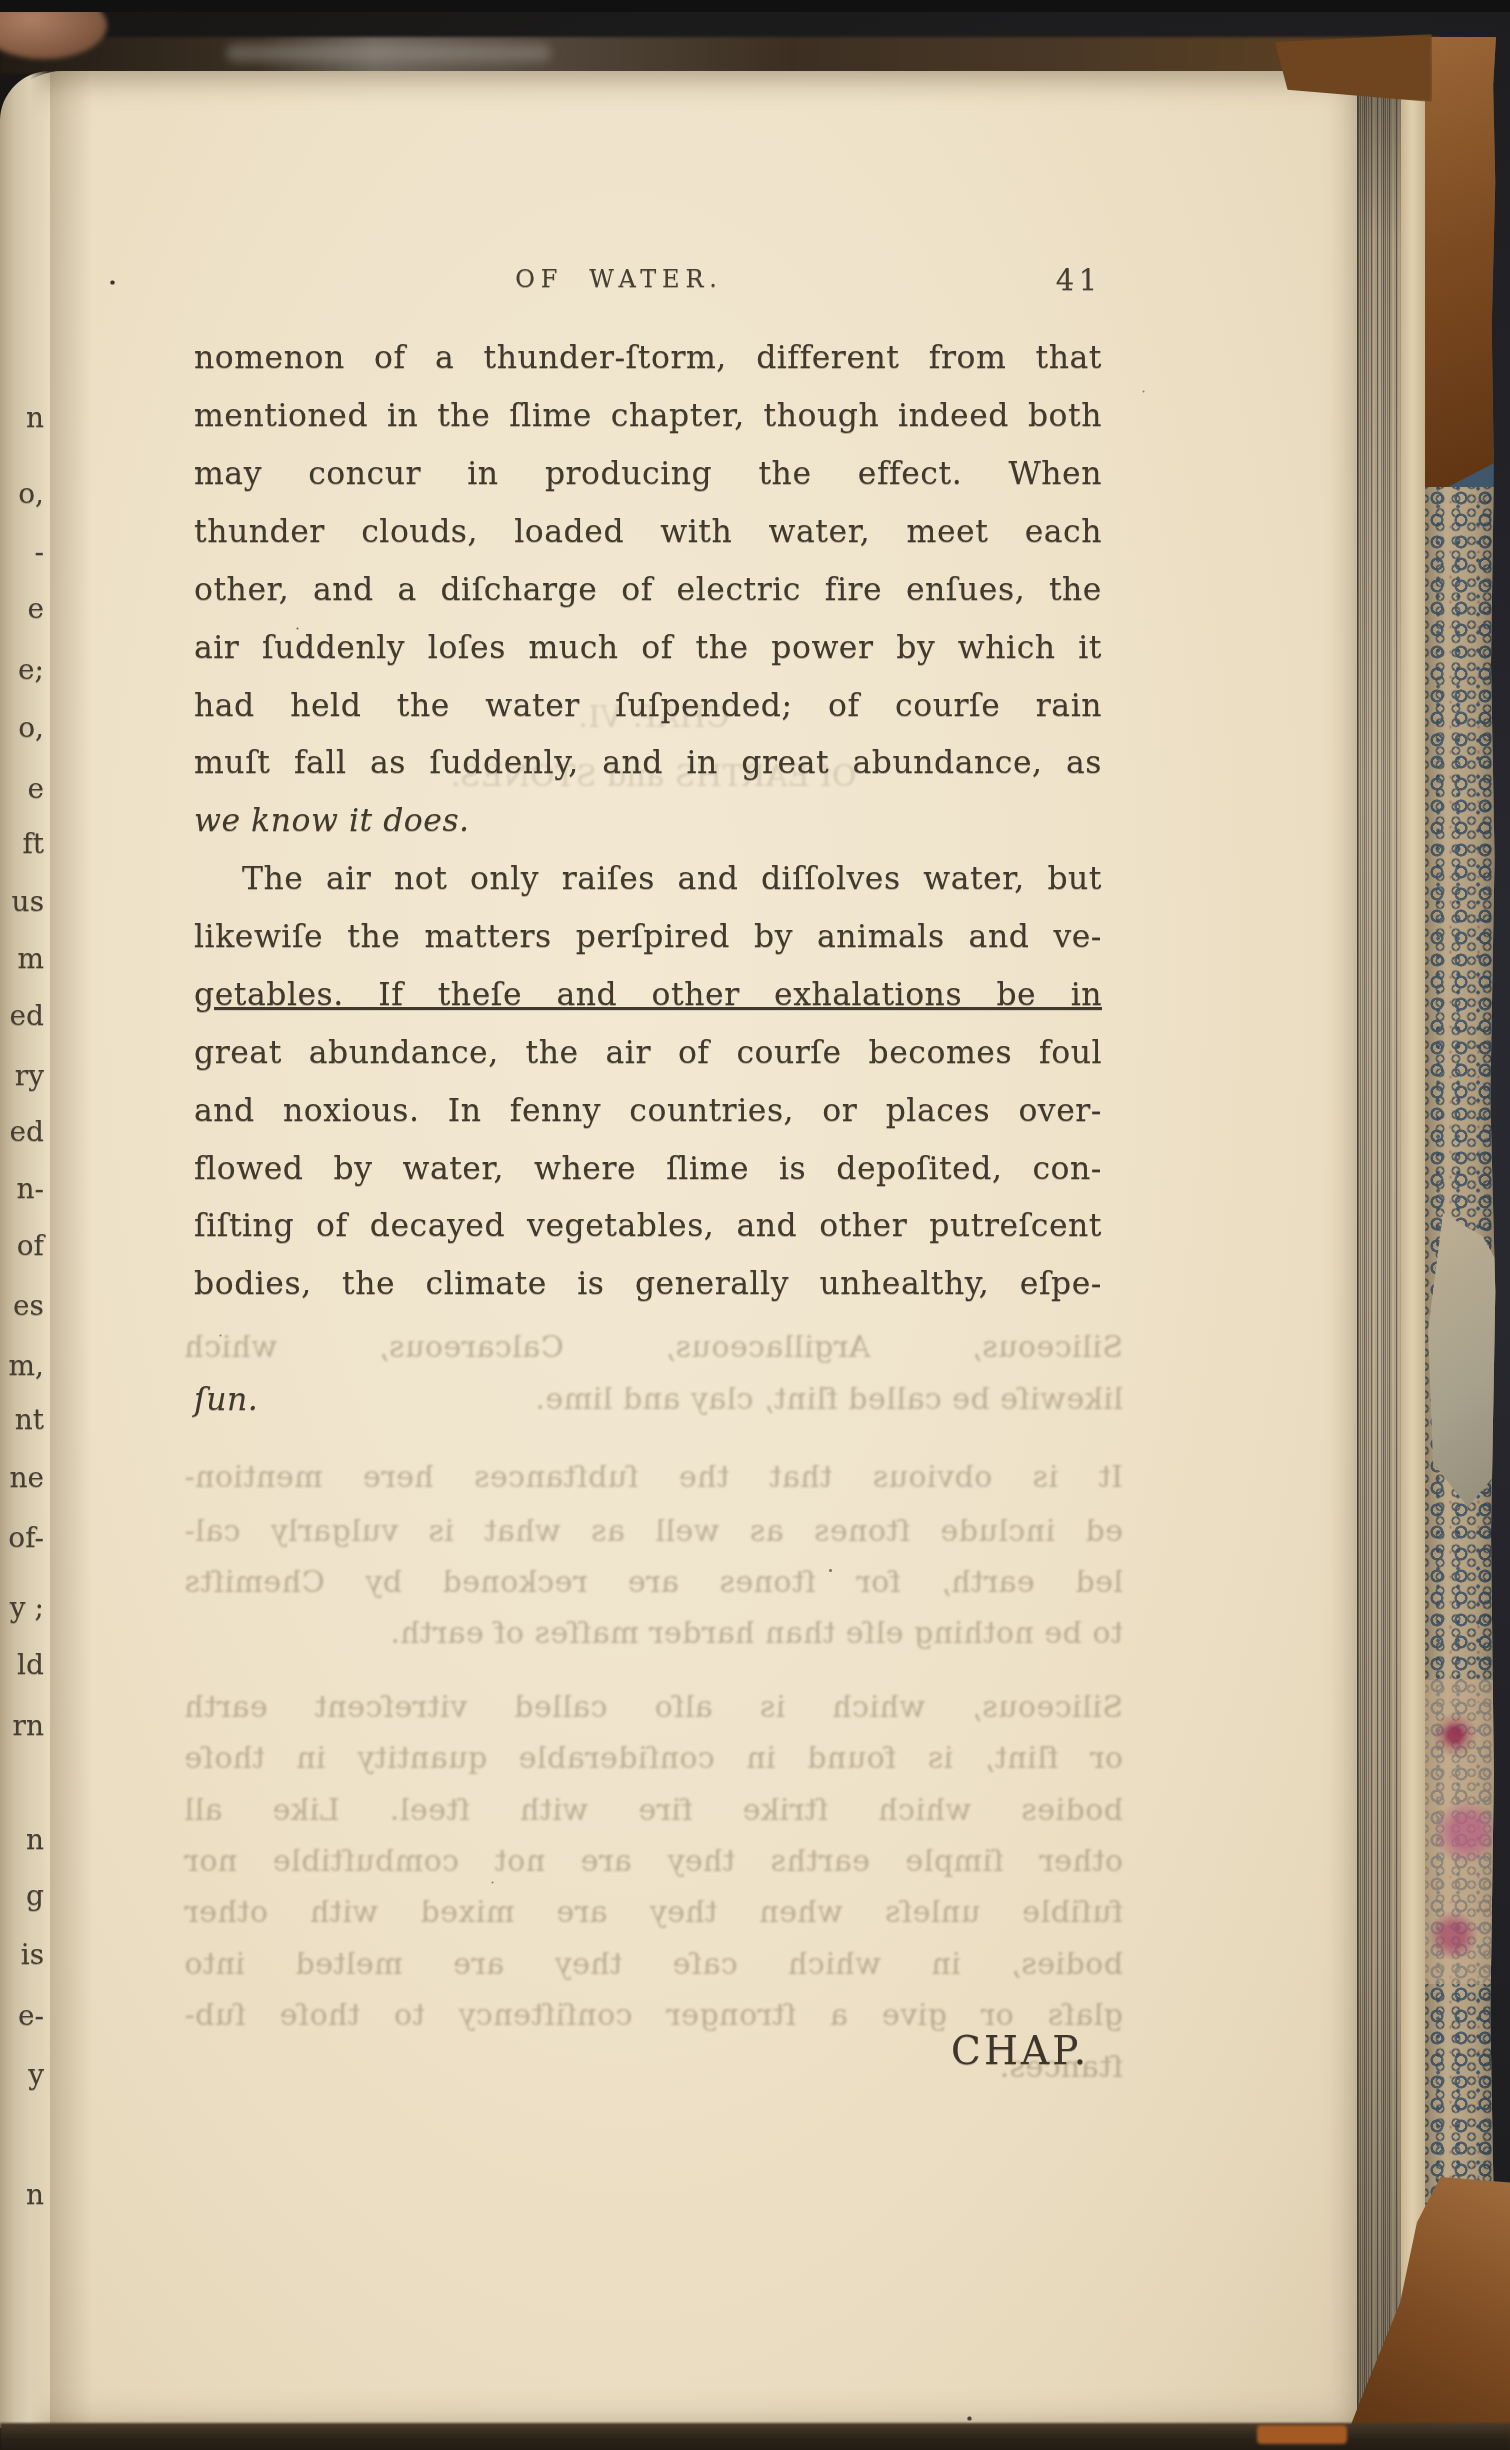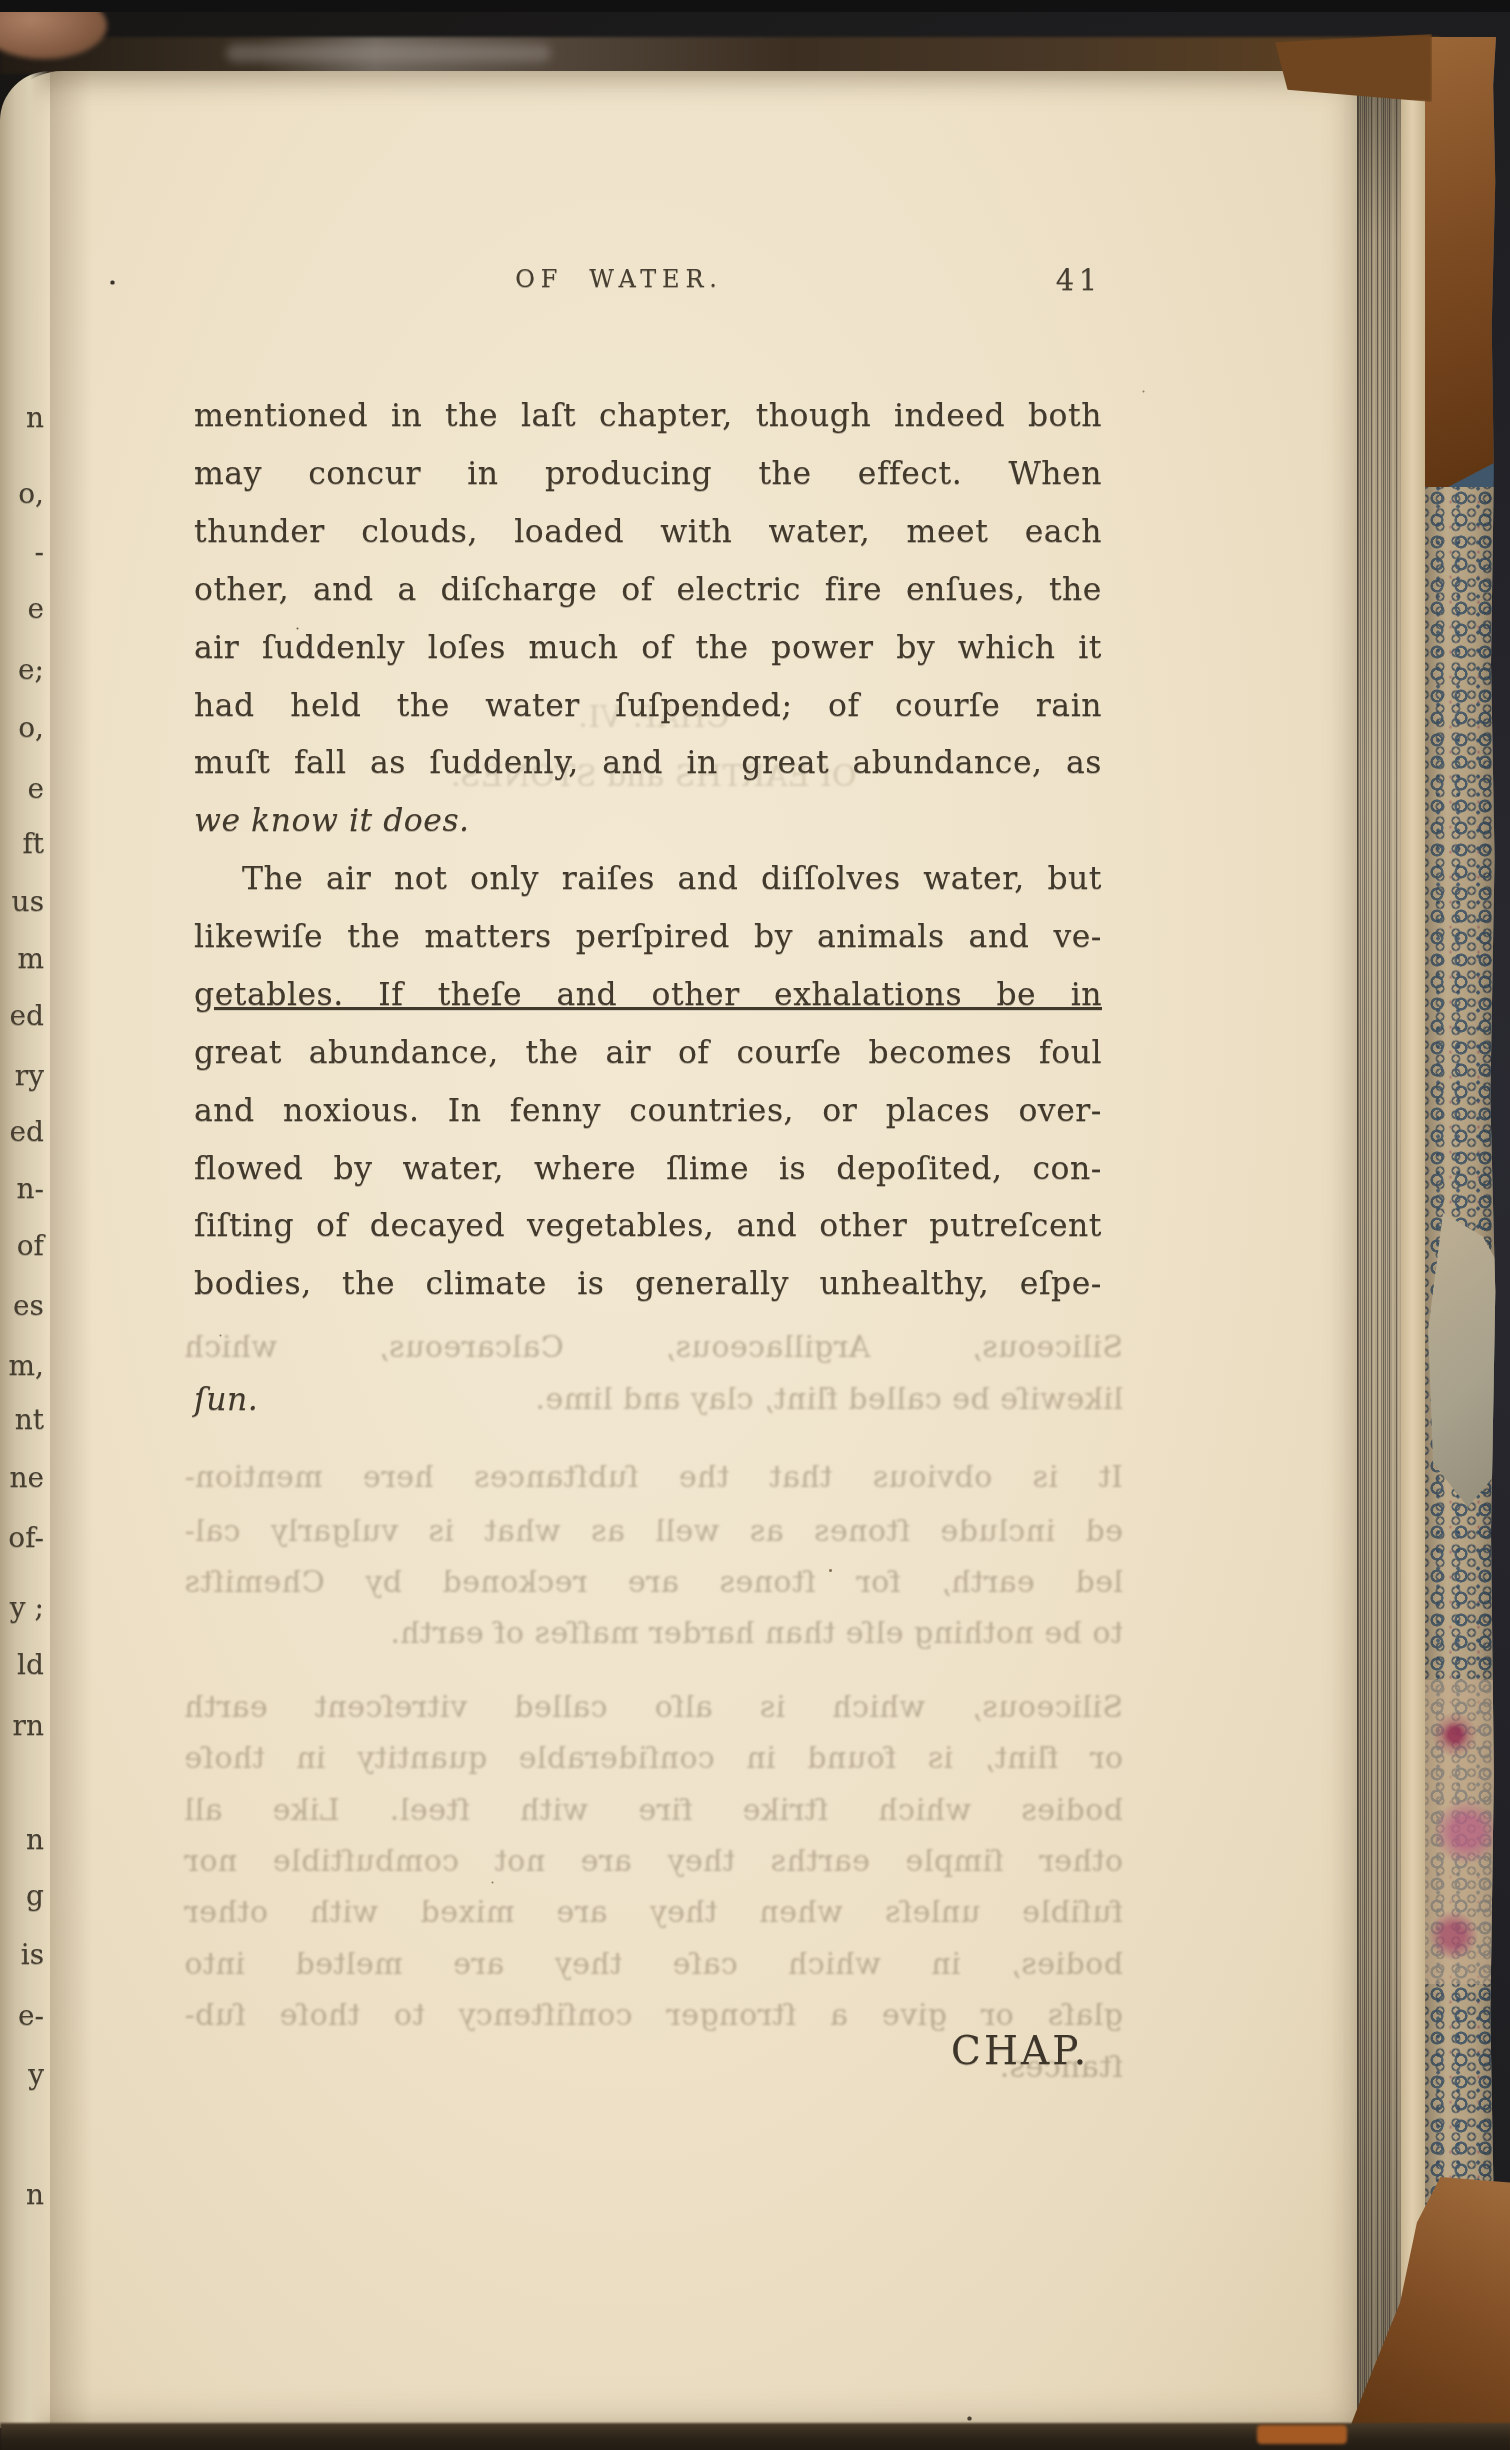--- a/index.html
+++ b/index.html
@@ -210,21 +210,22 @@
       <div class="bleedline" style="top: 1832px;">other ſimple earths they are not combuſtible nor</div>
       <div class="bleedline" style="top: 1883px;">fuſible unleſs when they are mixed with other</div>
       <div class="bleedline" style="top: 1935px;">bodies, in which caſe they are melted into</div>
       <div class="bleedline" style="top: 1986px;">glaſs or give a ſtronger conſiſtency to thoſe ſub-</div>
       <div class="bleedline nojust" style="top: 2038px;">ſtances.</div>
       <div class="bleedline center" style="top: 688px;">CHAP. VI.</div>
       <div class="bleedline center" style="top: 747px;">Of EARTHS and STONES.</div>
     </div>
 
   <div class="text-block" id="textblock">
-      <div class="bodyline" style="top: 385px;">mentioned in the laſt chapter, though indeed both</div>
+      <div class="bodyline" style="top: 327px;">nomenon of a thunder-ſtorm, different from that</div>
+      <div class="bodyline" style="top: 385px;">mentioned in the ſlime chapter, though indeed both</div>
       <div class="bodyline" style="top: 443px;">may concur in producing the effect.  When</div>
       <div class="bodyline" style="top: 501px;">thunder clouds, loaded with water, meet each</div>
       <div class="bodyline" style="top: 559px;">other, and a diſcharge of electric fire enſues, the</div>
       <div class="bodyline" style="top: 617px;">air ſuddenly loſes much of the power by which it</div>
       <div class="bodyline" style="top: 675px;">had held the water ſuſpended; of courſe rain</div>
       <div class="bodyline" style="top: 732px;">muſt fall as ſuddenly, and in great abundance, as</div>
       <div class="bodyline nojust" style="top: 790px;">we know it does.</div>
       <div class="bodyline" style="text-indent: 48px; top: 848px;">The air not only raiſes and diſſolves water, but</div>
       <div class="bodyline" style="top: 906px;">likewiſe the matters perſpired by animals and ve-</div>
       <div class="bodyline" style="top: 964px; text-decoration: underline;">getables.  If theſe and other exhalations be in</div>

